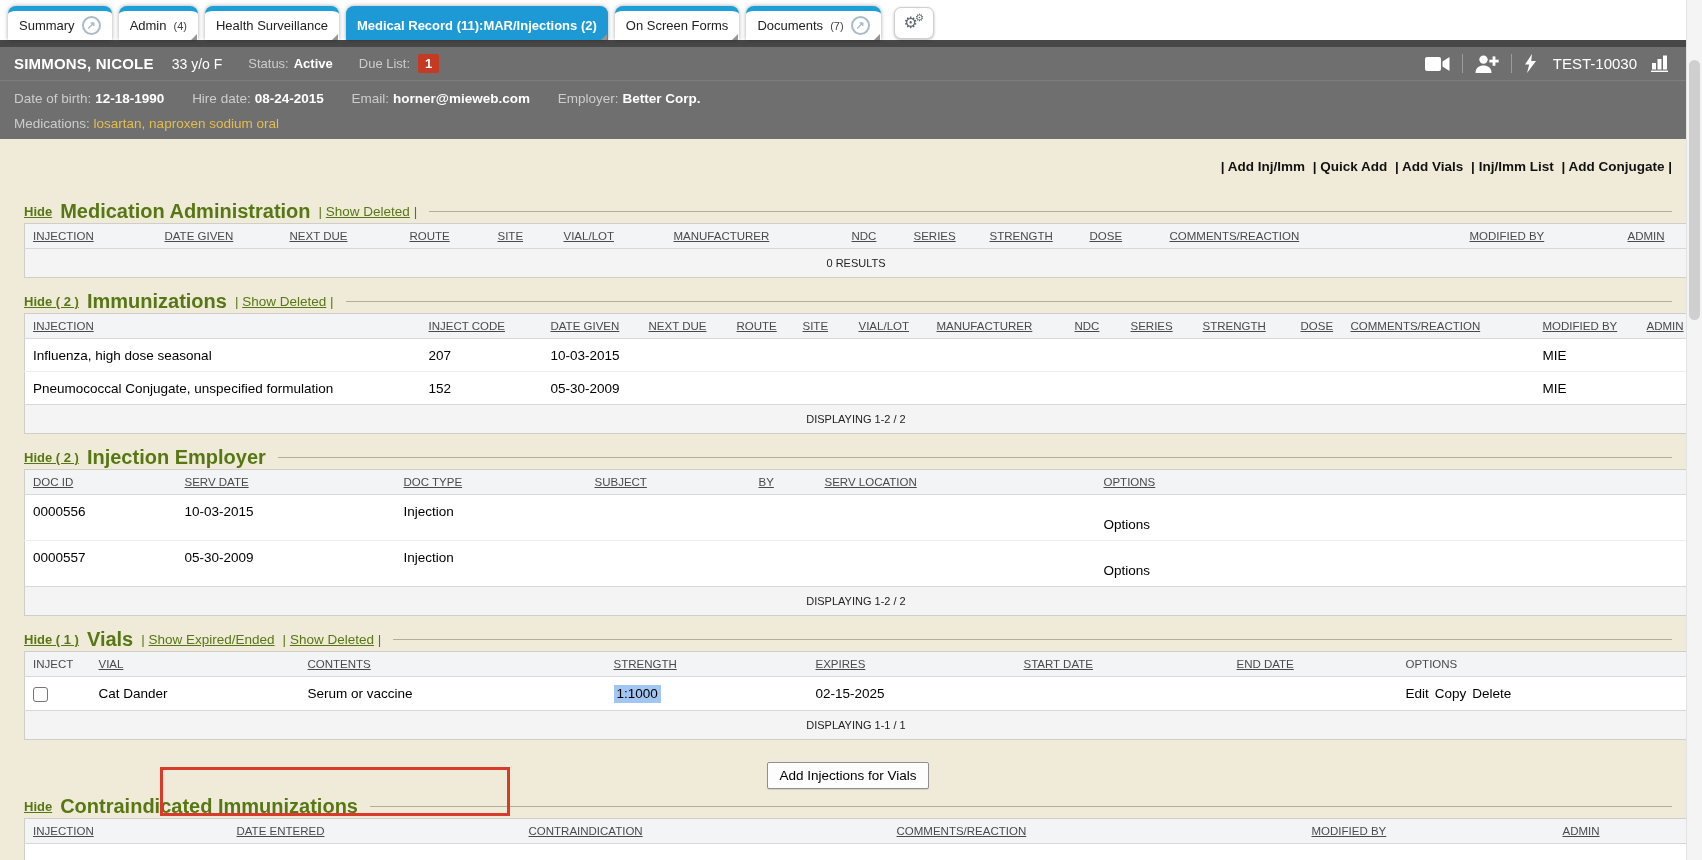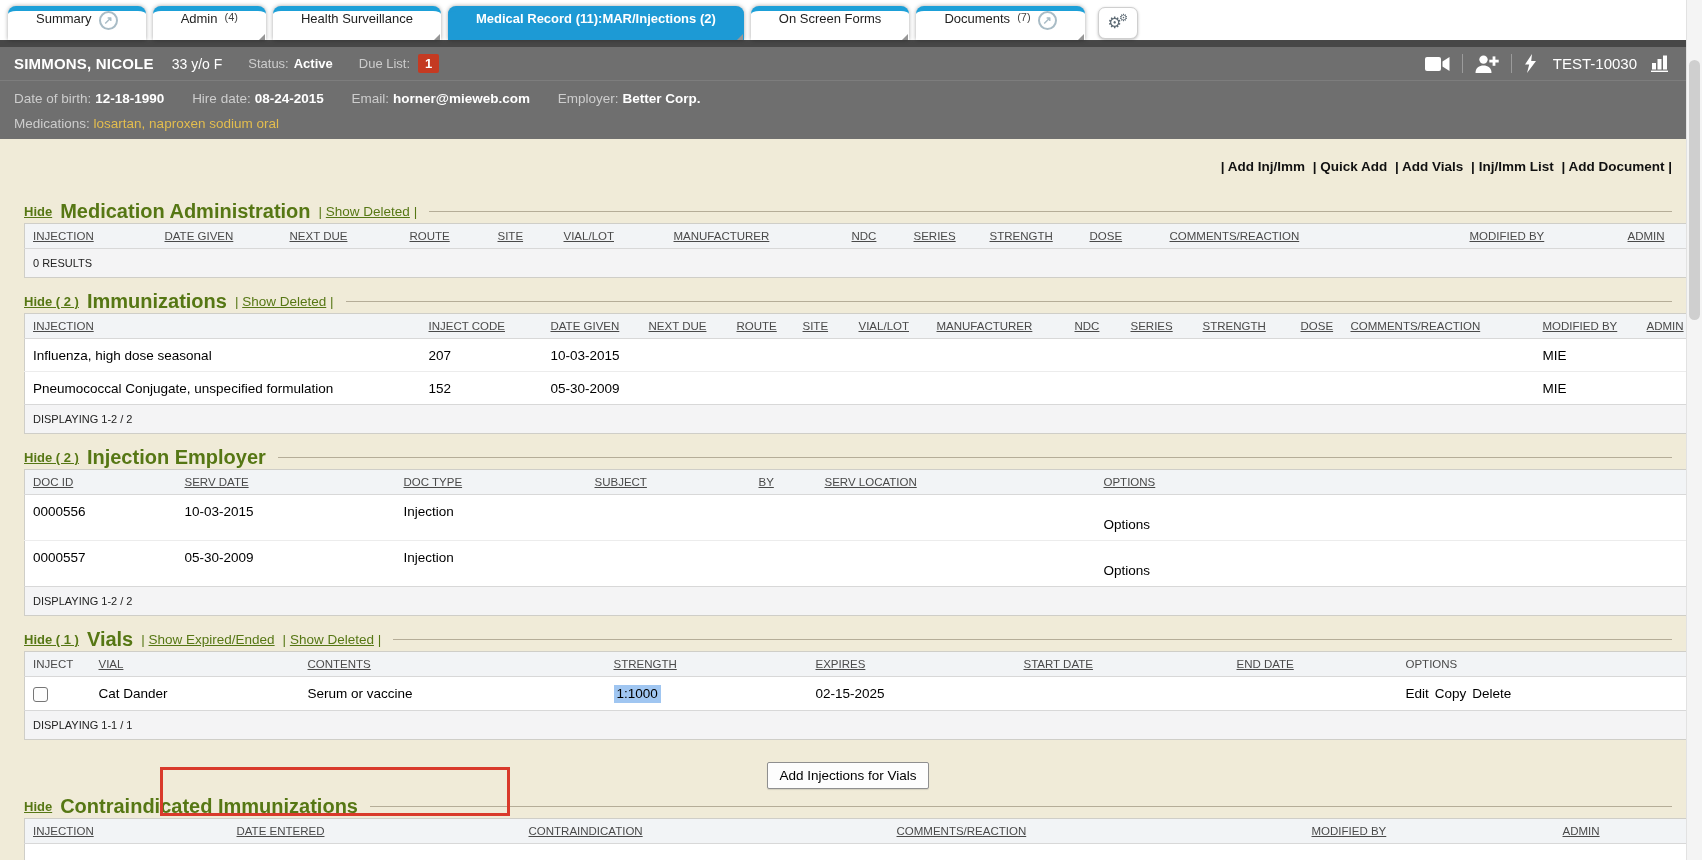--- a/index.html
+++ b/index.html
@@ -8,21 +8,21 @@
   .page { position:relative; width:1702px; height:860px; overflow:hidden; background:#fff; }
   .main { position:absolute; left:0; top:0; width:1686px; height:860px; }
 
   
   .scrollbar { position:absolute; right:0; top:0; width:16px; height:860px; background:#f4f4f4; border-left:1px solid #e2e2e2; }
   .scrollbar .thumb { position:absolute; left:2px; top:60px; width:11px; height:260px; background:#cfcfcf; border-radius:6px; }
 
   
   .tabbar { height:40px; background:#fff; display:flex; align-items:flex-end; padding:0 0 0 8px; }
   .tab { position:relative; height:34px; background:#fff; border-radius:8px 8px 0 0; border-top:5px solid #1da0d8;
-         box-shadow:0 0 4px rgba(0,0,0,.35); padding:0 28px; margin-right:7px; display:flex; align-items:flex-start; gap:7px;
+         box-shadow:0 0 4px rgba(0,0,0,.35); padding:0 11px; margin-right:7px; display:flex; align-items:center; gap:7px;
          font-size:13px; color:#222; cursor:pointer; white-space:nowrap; }
   .tab .cnt { font-size:11px; color:#444; }
   .tab.active { background:#1d9ad5; border-top-color:#1d9ad5; color:#fff; font-weight:bold; }
   .tab.fold::after { content:""; position:absolute; right:1px; bottom:0; width:0; height:0;
          border-left:6px solid transparent; border-bottom:6px solid #969696; }
   .popout { display:inline-flex; align-items:center; justify-content:center; width:19px; height:19px; border:2px solid #a9bcc6;
          border-radius:50%; color:#a9bcc6; font-size:11px; font-weight:bold; line-height:1; }
   .gearbtn { height:32px; margin-left:6px; margin-bottom:1px; border:1px solid #cfcfcf; border-radius:7px; background:#fff;
          box-shadow:0 1px 3px rgba(0,0,0,.25); display:flex; align-items:center; padding:0 9px; cursor:pointer; }
   .gearbtn .g1 { font-size:16px; color:#5d6a74; line-height:1; }
@@ -67,21 +67,21 @@
   .show-link { color:#567714; text-decoration:underline; cursor:pointer; }
   .rule { flex:1; border-top:1px solid #b5ad98; margin-left:4px; }
 
   table.grid { width:100%; border-collapse:collapse; table-layout:fixed; background:#fff; border:1px solid #cfcec8; }
   table.grid th { background:#f2f4f6; border-bottom:1px solid #d8d8d8; font-weight:normal; font-size:11.5px; color:#4a4a4a;
         text-align:left; padding:6px 8px; white-space:nowrap; overflow:hidden; cursor:pointer; }
   .thl { text-decoration:underline; }
   .thl.nou { text-decoration:none; cursor:default; }
   table.grid td { font-size:13.5px; color:#000; padding:9px 8px 8px; white-space:nowrap; overflow:hidden; }
   table.grid tr.datarow { border-bottom:1px solid #ececec; }
-  table.grid td.footer { background:#f4f4f5; border-top:1px solid #d8d8d8; text-align:left; font-size:11px; color:#222; padding:8px; }
+  table.grid td.footer { background:#f4f4f5; border-top:1px solid #d8d8d8; text-align:center; font-size:11px; color:#222; padding:8px; }
   .docrow td { padding:12px 8px 17px; vertical-align:top; }
   .docrow td.opt { padding-top:22px; }
   .sec { margin-top:12px; }
   .sec1 { margin-top:26px; }
 
   .checkbox { display:inline-block; width:15px; height:15px; background:#fdfdfd; border:1.5px solid #767676; border-radius:3px; cursor:pointer; vertical-align:middle; }
   .hl-strength { background:#a0c6f1; padding:1px 3px 2px; }
   .optlink { color:#000; cursor:pointer; margin-right:6px; }
 
   .btnrow { text-align:center; margin-top:22px; }
@@ -181,21 +181,21 @@
     </div>
   </div>
 
   <div class="content">
 
     <div class="actions">
       <span class="aw"><a>Add Inj/Imm</a></span>
       <span class="aw"><a>Quick Add</a></span>
       <span class="aw"><a>Add Vials</a></span>
       <span class="aw"><a>Inj/Imm List</a></span>
-      <span class="aw"><a>Add Document</a></span>
+      <span class="aw"><a>Add Conjugate</a></span>
     </div>
 
     <div class="sec sec1">
       <div class="sechead">
         <a class="glink">Hide</a>
         <span class="sec-title">Medication Administration</span>
         <span class="shwrap sh-last"><a class="show-link">Show Deleted</a></span>
         <span class="rule"></span>
       </div>
       <table class="grid">

